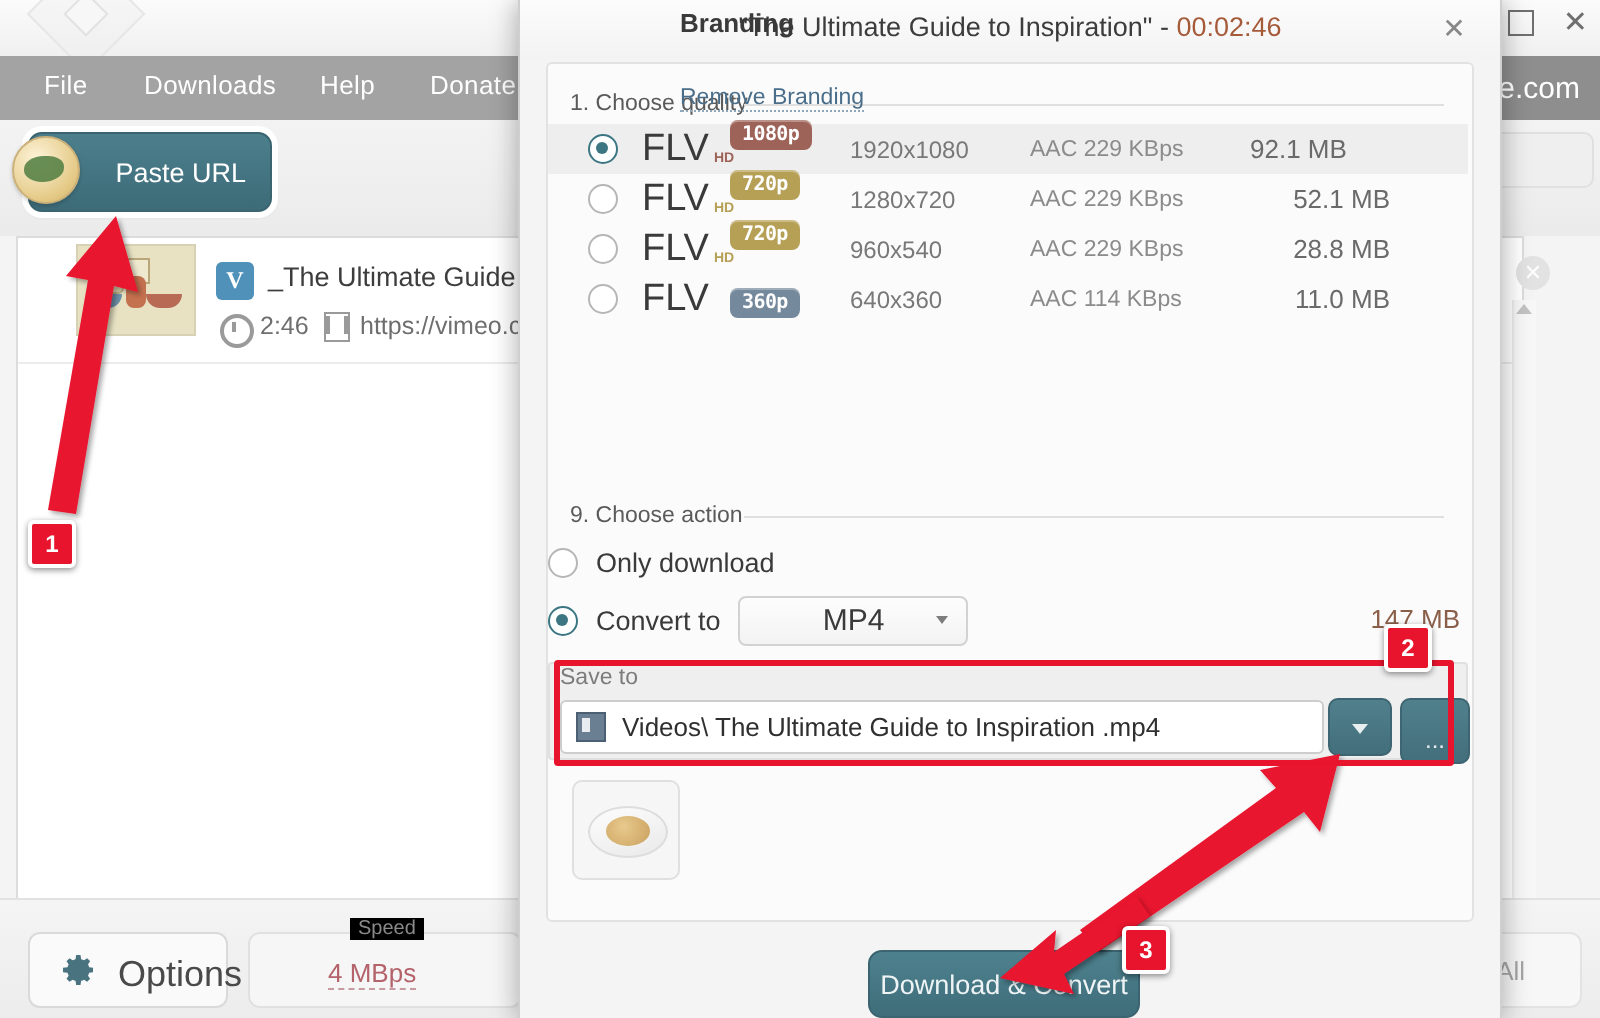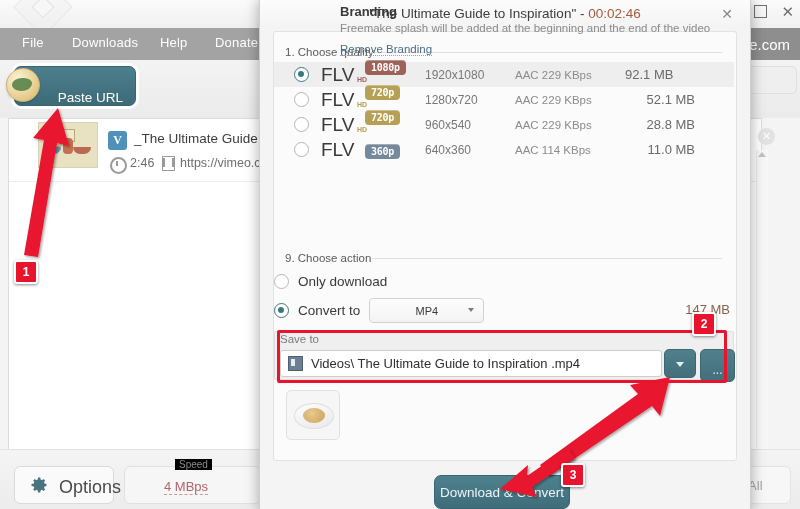--- a/index.html
+++ b/index.html
@@ -31,21 +31,21 @@
 
   .brand-pill{position:absolute;right:0;top:28px;height:32px;padding:0 10px 0 16px;
      display:flex;align-items:center;color:#fff;font-size:15px;
      background:#8e8e8e;border-radius:16px 0 0 16px;}
 
   .toolbar-area{position:absolute;left:0;top:60px;width:800px;height:58px;
      background:linear-gradient(180deg,#f3f3f3 0%,#ebebeb 100%);}
   .paste-url{position:absolute;left:14px;top:66px;width:108px;height:38px;
      border-radius:7px;background:linear-gradient(180deg,#4c7f8c 0%,#3d6b78 100%);
      border:1px solid #3a6470;box-shadow:0 0 0 3px #ffffff,0 1px 3px rgba(0,0,0,.25);
-     display:flex;align-items:flex-end;justify-content:flex-end;padding-right:12px;}
+     display:flex;align-items:center;justify-content:flex-end;padding-right:12px;}
   .paste-url span{color:#fff;font-size:13.5px;}
   .globe{position:absolute;left:6px;top:68px;width:32px;height:32px;border-radius:50%;
      background:radial-gradient(circle at 35% 32%,#fdf3d8,#e4c985 70%,#c9a95f);
      border:1px solid #cbb079;box-shadow:0 1px 2px rgba(0,0,0,.2);}
   .globe:before{content:"";position:absolute;left:5px;top:9px;width:20px;height:13px;
      background:#4f7d3f;border-radius:50% 40% 55% 45%;opacity:.85;}
 
   .list-panel{position:absolute;left:8px;top:118px;width:752px;height:330px;
      background:#ffffff;border:1px solid #dcdcdc;}
   .vid-row{position:absolute;left:0;top:0;width:752px;height:62px;border-bottom:1px solid #ececec;}
@@ -120,21 +120,21 @@
      padding:2px 6px 2px 6px;font-family:"DejaVu Sans Mono",monospace;letter-spacing:-.3px;
      position:relative;box-shadow:inset 0 1px 0 rgba(255,255,255,.3);}
   .q-res{font-size:12px;color:#787878;}
   .q-aud{font-size:11.5px;color:#8b8b8b;}
   .q-size{font-size:13px;color:#6a6a6a;}
 
   .arow{position:absolute;left:14px;display:flex;align-items:center;gap:9px;}
   .arow .lbl{font-size:13.5px;color:#3a3a3a;}
   .combo{width:113px;height:23px;border-radius:4px;background:linear-gradient(180deg,#fdfdfd,#f3f3f3);
      border:1px solid #d2d2d2;display:flex;align-items:center;justify-content:center;position:relative;}
-  .combo span{font-size:11px;color:#3a3a3a;}
+  .combo span{font-size:15px;color:#3a3a3a;}
   .combo .car{position:absolute;right:9px;top:9px;width:0;height:0;
      border-left:3.5px solid transparent;border-right:3.5px solid transparent;border-top:4px solid #7d7d7d;}
   .conv-size{position:absolute;right:20px;font-size:13px;color:#8a5f4a;}
 
   .saveto-panel{position:absolute;left:14px;top:331px;width:458px;height:47px;
      background:#efefef;border:1px solid #e0e0e0;border-radius:2px;}
   .saveto-cap{position:absolute;left:20px;top:333px;font-size:11.5px;color:#7c7c7c;}
   .path-field{position:absolute;left:20px;top:350px;width:380px;height:25px;background:#fff;
      border:1px solid #cdcdcd;border-radius:3px;display:flex;align-items:center;}
   .path-ico{width:13px;height:13px;margin-left:7px;background:#6a7f92;border:1px solid #4d6073;
@@ -328,21 +328,20 @@
   <div class="path-browse">
     <span>...</span>
   </div>
 
   <div class="brand-sect">
     <div class="brand-thumb">
       <div class="splash"></div>
     </div>
   </div>
   <div class="brand-title">Branding</div>
-  <div class="brand-sub">Freemake splash will be added at the beginning and the end of the video</div>
   <div class="brand-link">Remove Branding</div>
 
   <div class="dl-btn" style="left:174px;top:475px">
     <span>Download &amp; Convert</span>
   </div>
 </div>
 
 <svg class="anno-svg" viewBox="0 0 800 509">
   <defs>
     <filter id="sh" x="-50%" y="-50%" width="200%" height="200%">

